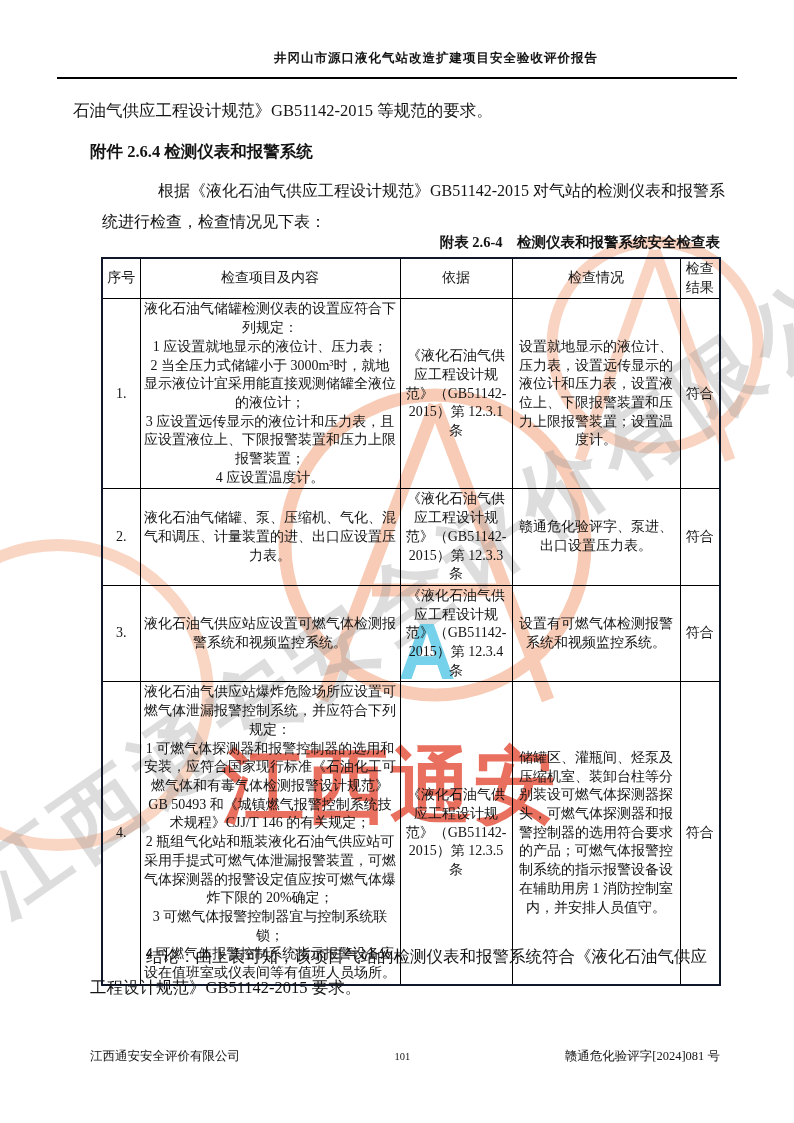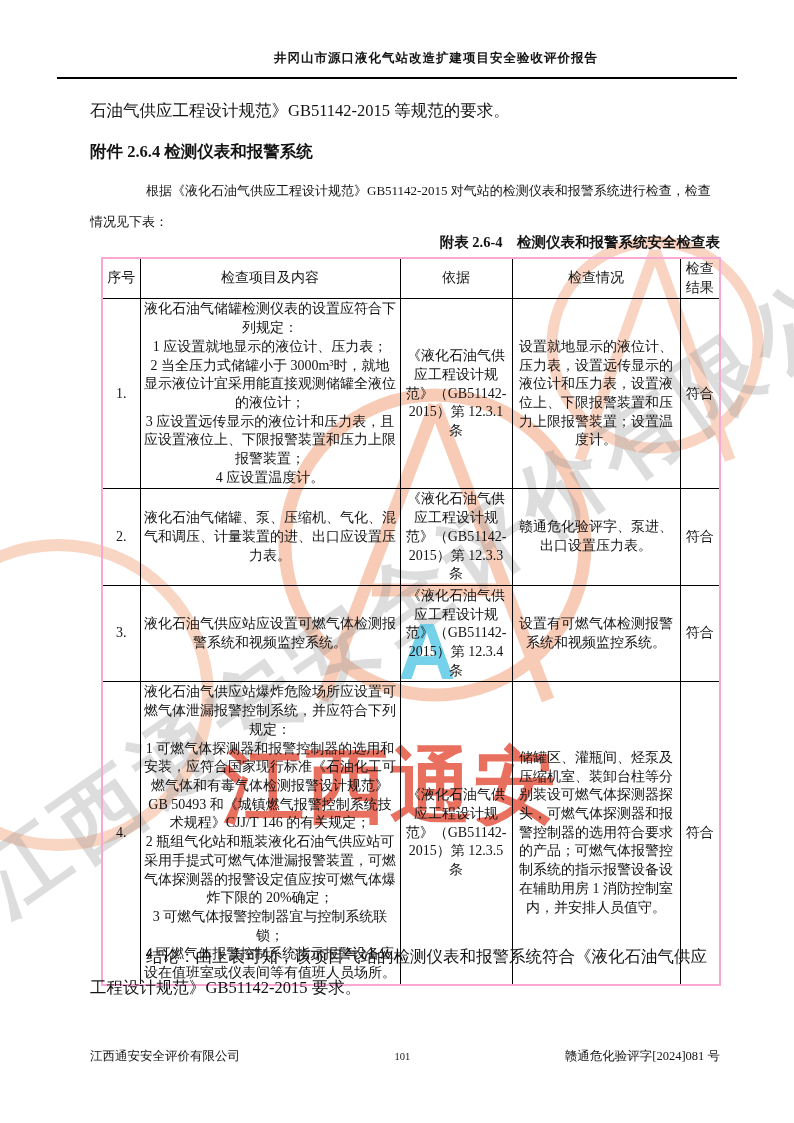--- a/index.html
+++ b/index.html
@@ -36,45 +36,45 @@
   .content{position:relative;z-index:1;}
   .hdr{
     position:absolute;top:50px;left:0;width:100%;
     text-align:center;font-size:12.5px;font-weight:bold;letter-spacing:1px;padding-left:39px;
   }
   .hdr-rule{
     position:absolute;top:77px;left:57px;width:680px;height:0;
     border-top:2px solid #000;
   }
   .intro{
-    position:absolute;top:96px;left:90px;width:630px;
+    position:absolute;top:96px;left:73px;width:630px;
     font-size:16.5px;line-height:30px;
   }
   .sec-heading{
     position:absolute;top:137px;left:90px;width:630px;
     font-size:16.5px;font-weight:bold;line-height:30px;
   }
   .para{
-    position:absolute;top:175px;left:90px;width:632px;
-    font-size:13px;line-height:31px;text-indent:56px;
+    position:absolute;top:175px;left:102px;width:632px;
+    font-size:16px;line-height:31px;text-indent:56px;
   }
   .tbl-caption{
     position:absolute;top:233px;left:90px;width:630px;
     text-align:right;font-size:14.5px;font-weight:bold;
   }
   table.check{
     position:absolute;top:257px;left:101px;
     width:618px;border-collapse:collapse;table-layout:fixed;
     background:transparent;
   }
   table.check,
   table.check td,table.check th{
     border:1px solid #000;
   }
-  table.check{border:2px solid #f9a8d4;}
+  table.check{border:2px solid #0f172a;}
   table.check td,table.check th{
     font-size:14px;line-height:18.7px;font-weight:normal;
     padding:1px 3px;vertical-align:middle;text-align:center;
     overflow:hidden;background:transparent;
   }
   .col-no{width:38px;}
   .col-item{width:260px;}
   .col-basis{width:112px;}
   .col-finding{width:168px;}
   .col-result{width:40px;}

